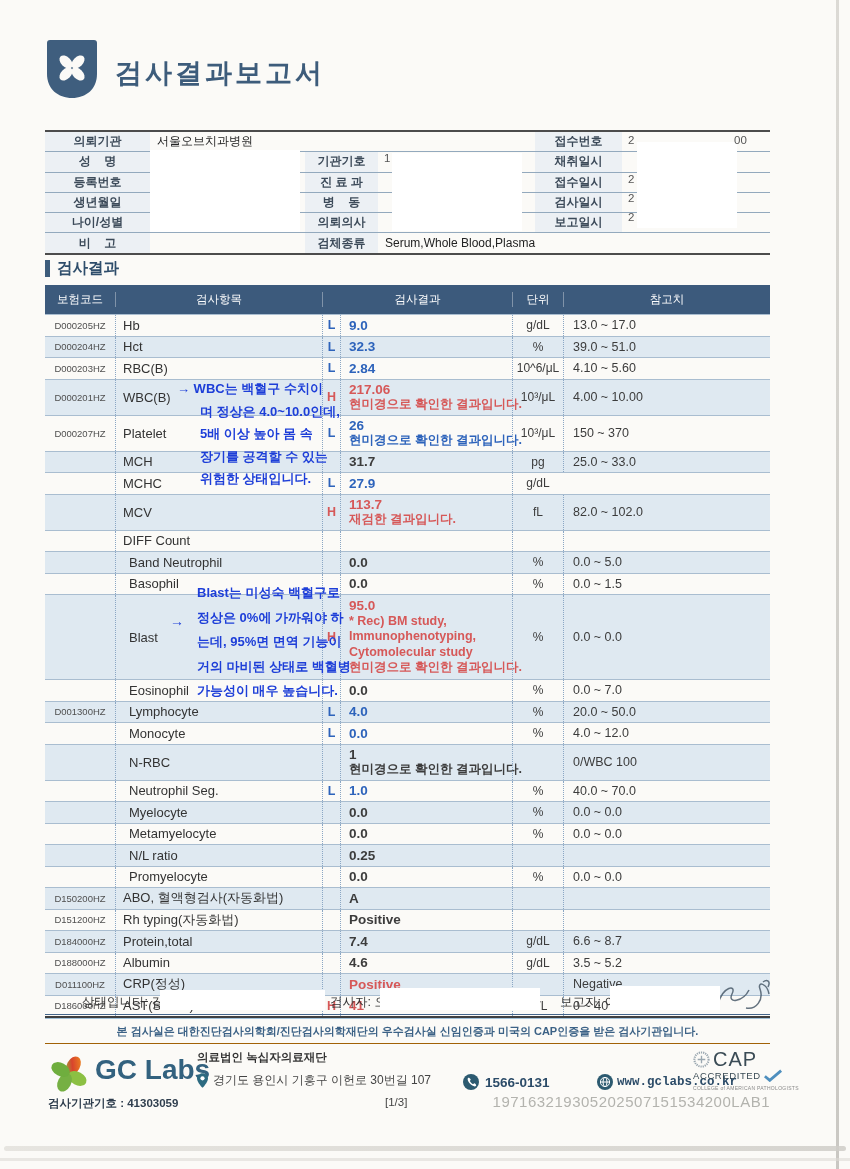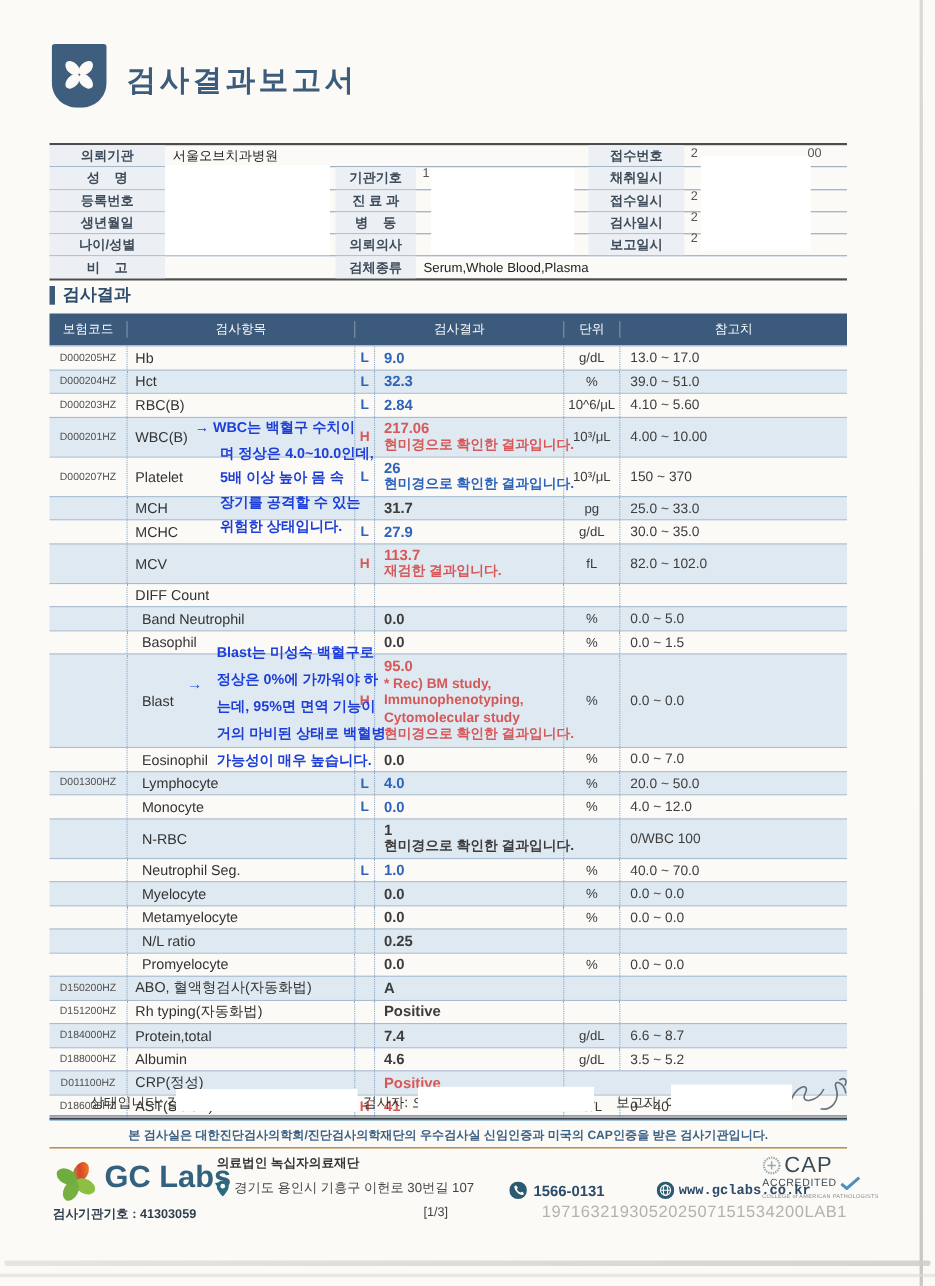--- a/index.html
+++ b/index.html
@@ -250,21 +250,20 @@
           <div class="rc rc-ref">25.0 ~ 33.0</div>
         </div>
         <div class="rrow">
           <div class="rc rc-code"></div>
           <div class="rc rc-name">MCHC</div>
           <div class="rc rc-flag t-blue">L</div>
           <div class="rc rc-res">
             <div class="res-line t-blue first">27.9</div>
           </div>
           <div class="rc rc-unit">g/dL</div>
-          <div class="rc rc-ref">30.0 ~ 35.0</div>
         </div>
         <div class="rrow shade h2">
           <div class="rc rc-code"></div>
           <div class="rc rc-name">MCV</div>
           <div class="rc rc-flag t-red">H</div>
           <div class="rc rc-res">
             <div class="res-line t-red first">113.7</div>
             <div class="res-line t-red">재검한 결과입니다.</div>
           </div>
           <div class="rc rc-unit">fL</div>
@@ -444,20 +443,21 @@
           <div class="rc rc-ref">3.5 ~ 5.2</div>
         </div>
         <div class="rrow shade">
           <div class="rc rc-code">D011100HZ</div>
           <div class="rc rc-name">CRP(정성)</div>
           <div class="rc rc-flag t-blue"></div>
           <div class="rc rc-res">
             <div class="res-line t-red first">Positive</div>
           </div>
           <div class="rc rc-unit"></div>
+          <div class="rc rc-ref">Negative</div>
         </div>
         <div class="rrow">
           <div class="rc rc-code">D186000HZ</div>
           <div class="rc rc-name">AST(SGOT)</div>
           <div class="rc rc-flag t-red">H</div>
           <div class="rc rc-res">
             <div class="res-line t-red first">41</div>
           </div>
           <div class="rc rc-unit">U/L</div>
           <div class="rc rc-ref">0 ~ 40</div>

